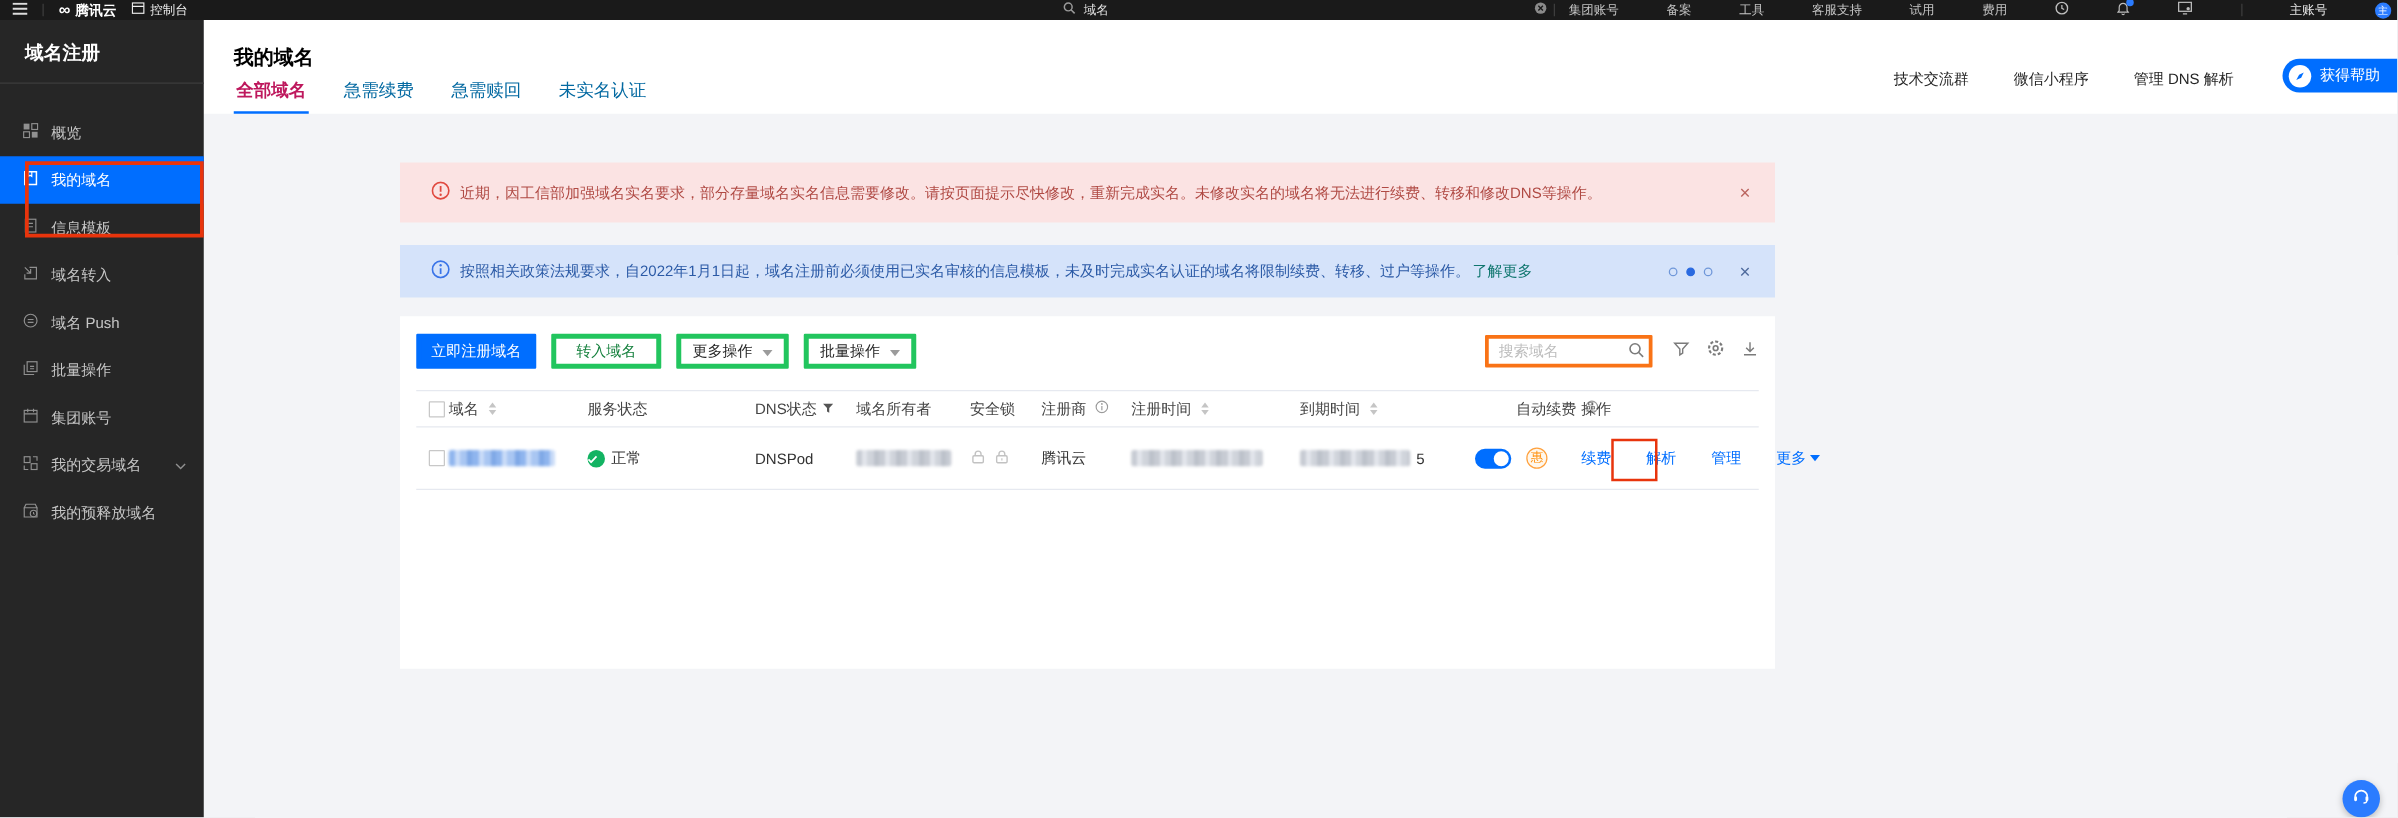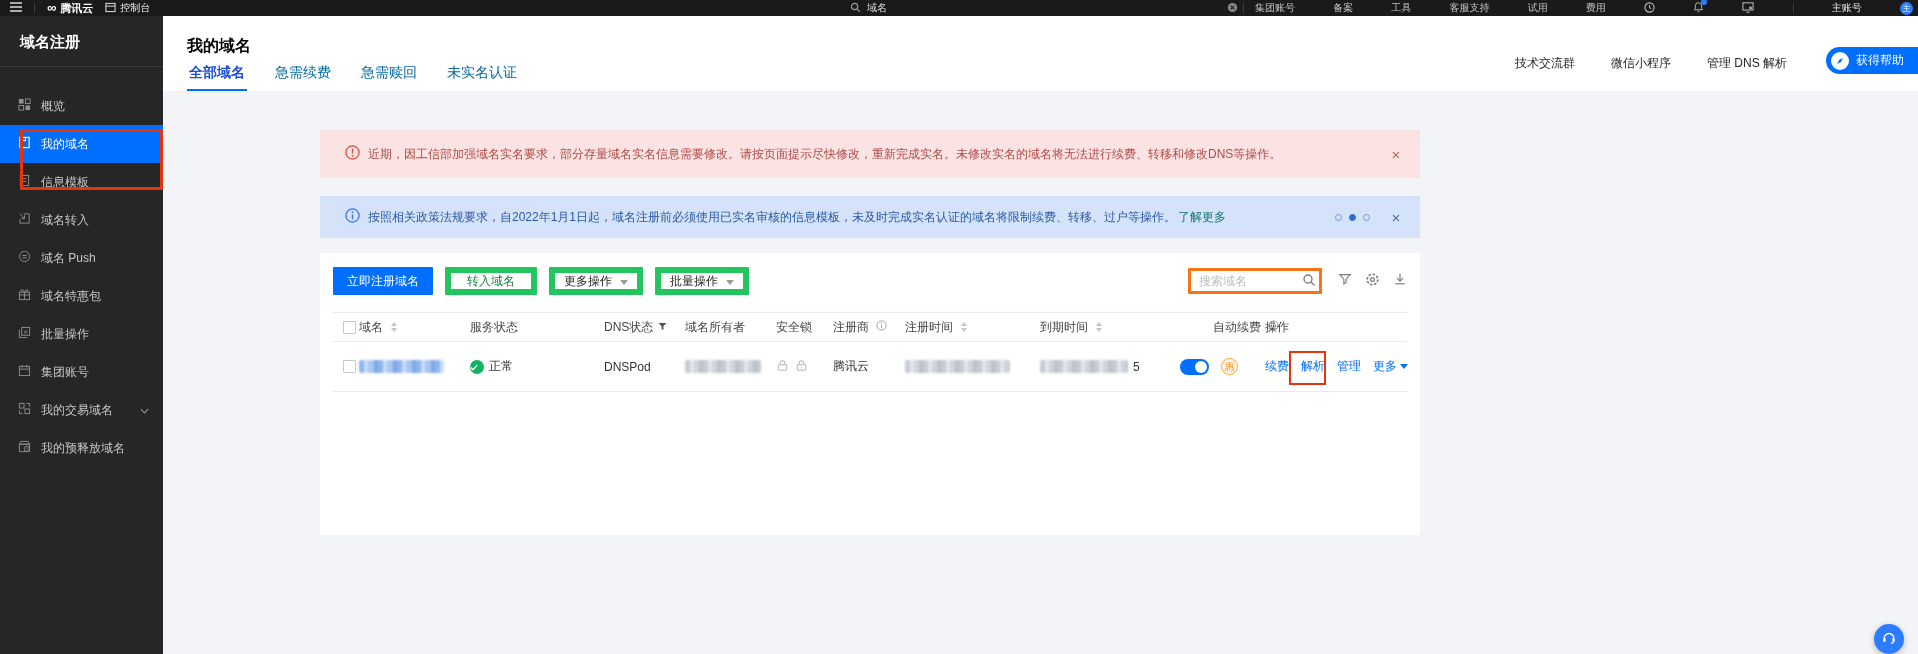--- a/index.html
+++ b/index.html
@@ -36,42 +36,42 @@
 
   
   .header{position:absolute;left:163px;top:16px;right:0;height:75px;background:#fff;z-index:4}
   .page-title{position:absolute;left:24px;top:20px;font-size:16px;font-weight:bold;color:#000}
   .hd-links{position:absolute;right:131px;top:39px;display:flex;gap:36px;font-size:12px;color:#262626}
   .hd-link{cursor:pointer;white-space:nowrap}
   .help-pill{position:absolute;right:0;top:31px;height:27px;background:#006eff;border-radius:14px 0 0 14px;display:flex;align-items:center;gap:7px;padding:0 14px 0 5px;color:#fff;font-size:12px;cursor:pointer}
   .help-circle{width:18px;height:18px;border-radius:50%;background:#fff;display:flex;align-items:center;justify-content:center}
   .tabs{position:absolute;left:24px;bottom:0;display:flex;gap:26px;font-size:14px}
   .tab{padding:0 2px 9px 2px;color:#0369a1;cursor:pointer}
-  .tab.active{color:#1d4ed8;font-weight:bold;border-bottom:2px solid #006eff;padding-bottom:7px}
+  .tab.active{color:#be185d;font-weight:bold;border-bottom:2px solid #006eff;padding-bottom:7px}
 
   
   .content{position:absolute;left:163px;top:91px;right:0;bottom:0;background:#f3f4f7}
 
   .alert{position:absolute;left:157px;width:1100px;display:flex;align-items:center;font-size:12px}
   .alert .a-ic{flex:none;margin:0 8px 0 25px}
   .alert .a-text{flex:1;line-height:16px}
   .alert .a-close{flex:none;margin-right:16px;font-size:15px;cursor:pointer;width:16px;text-align:center}
   .alert-error{top:39px;height:48px;background:#fbe3e3;color:#b04a44}
   .alert-error .a-close{color:#bb6560}
   .alert-info{top:105px;height:42px;background:#d5e3fa;color:#2b5aa6}
   .alert-info .a-close{color:#4f6b9d}
   .a-link{color:#0f766e;cursor:pointer;margin-left:2px}
   .dots{display:flex;gap:7px;align-items:center;margin:0 18px 0 10px}
   .dot{width:7px;height:7px;border-radius:50%;border:1px solid #6f97d9;cursor:pointer}
   .dot.active{background:#2a6ae0;border-color:#2a6ae0}
 
   .panel{position:absolute;left:157px;top:162px;width:1100px;height:282px;background:#fff}
 
   .toolbar{position:absolute;left:13px;right:13px;top:14px;height:28px;display:flex;align-items:center}
-  .btn{height:28px;display:inline-flex;align-items:center;justify-content:center;padding:0 9px;font-size:12px;border:6px solid #22c55e;background:#fff;color:#262626;border-radius:1px;cursor:pointer;white-space:nowrap}
+  .btn{height:28px;display:inline-flex;align-items:center;justify-content:center;padding:0 9px;font-size:12px;border:4px solid #22c55e;background:#fff;color:#262626;border-radius:1px;cursor:pointer;white-space:nowrap}
   .btn.primary{background:#006eff;border-color:#006eff;color:#fff;padding:0 8px}
   .btn.blue-text{color:#15803d;padding:0 16px}
   .btn+.btn{margin-left:12px}
   .caret{width:0;height:0;border:4px solid transparent;border-top:5px solid #9b9b9b;margin-left:8px;transform:translateY(3px)}
   .search-wrap{margin-left:auto;position:relative;width:134px;height:26px}
   .search-wrap input{width:100%;height:100%;border:3px solid #f97316;border-radius:1px;padding:0 24px 0 8px;font-size:12px;color:#333;outline:none;font-family:inherit}
   .search-wrap input::placeholder{color:#bdbdbd}
   .search-wrap .mag{position:absolute;right:6px;top:5px;color:#7b7b7b;cursor:pointer}
   .tool-ics{display:flex;gap:13px;margin-left:16px;color:#7b7b7b;align-items:center}
   .tool-ics .ic{cursor:pointer}
@@ -220,27 +220,20 @@
       </div>
       <div class="sb-item">
         <span class="ic"><svg width="13" height="13" viewBox="0 0 14 14">
               <circle cx="7" cy="7" r="5.5" fill="none" stroke="currentColor"></circle>
               <path d="M4.5 6h5M4.5 8.5h5" stroke="currentColor"></path>
             </svg></span>
         <span>域名 Push</span>
       </div>
       <div class="sb-item">
         <span class="ic"><svg width="13" height="13" viewBox="0 0 14 14">
-              <rect x="1.5" y="4.5" width="11" height="8" fill="none" stroke="currentColor"></rect>
-              <path d="M7 4.5v8M1.5 7.5h11M4.5 4.5c-1.5-.5-2-3 0-2.7C6 2 7 4.5 7 4.5S8 2 9.5 1.8c2-.3 1.5 2.2 0 2.7" fill="none" stroke="currentColor"></path>
-            </svg></span>
-        <span>域名特惠包</span>
-      </div>
-      <div class="sb-item">
-        <span class="ic"><svg width="13" height="13" viewBox="0 0 14 14">
               <rect x="4" y="1.5" width="8.5" height="8.5" fill="none" stroke="currentColor"></rect>
               <path d="M1.5 4v8.5H10" fill="none" stroke="currentColor"></path>
               <path d="M6.5 5.5h3.5M6.5 7.5h3.5" stroke="currentColor" stroke-width=".9"></path>
             </svg></span>
         <span>批量操作</span>
       </div>
       <div class="sb-item">
         <span class="ic"><svg width="13" height="13" viewBox="0 0 14 14">
               <rect x="1.5" y="2.5" width="11" height="10" fill="none" stroke="currentColor"></rect>
               <path d="M4.5 1v3M9.5 1v3M1.5 5.5h11" stroke="currentColor"></path>
@@ -462,21 +455,21 @@
               <span class="blob blob-grey" style="width:105px"></span>
             </span>
           <span class="cell" style="left:707px">
               <span class="blob blob-grey" style="width:88px"></span>
               <span>5</span>
             </span>
           <span class="cell" style="left:847px">
             <span class="toggle"></span>
             <span class="hui">惠</span>
           </span>
-          <span class="cell" style="left:932px;gap:12px">
+          <span class="cell" style="left:932px;gap:28px">
             <span class="alink">续费</span>
             <span class="alink">解析</span>
             <span class="alink">管理</span>
             <span class="alink"><span>更多</span><span class="bcaret"></span></span>
           </span>
         </div>
       </div>
 
       <div class="anno anno2"></div>
     </div>

